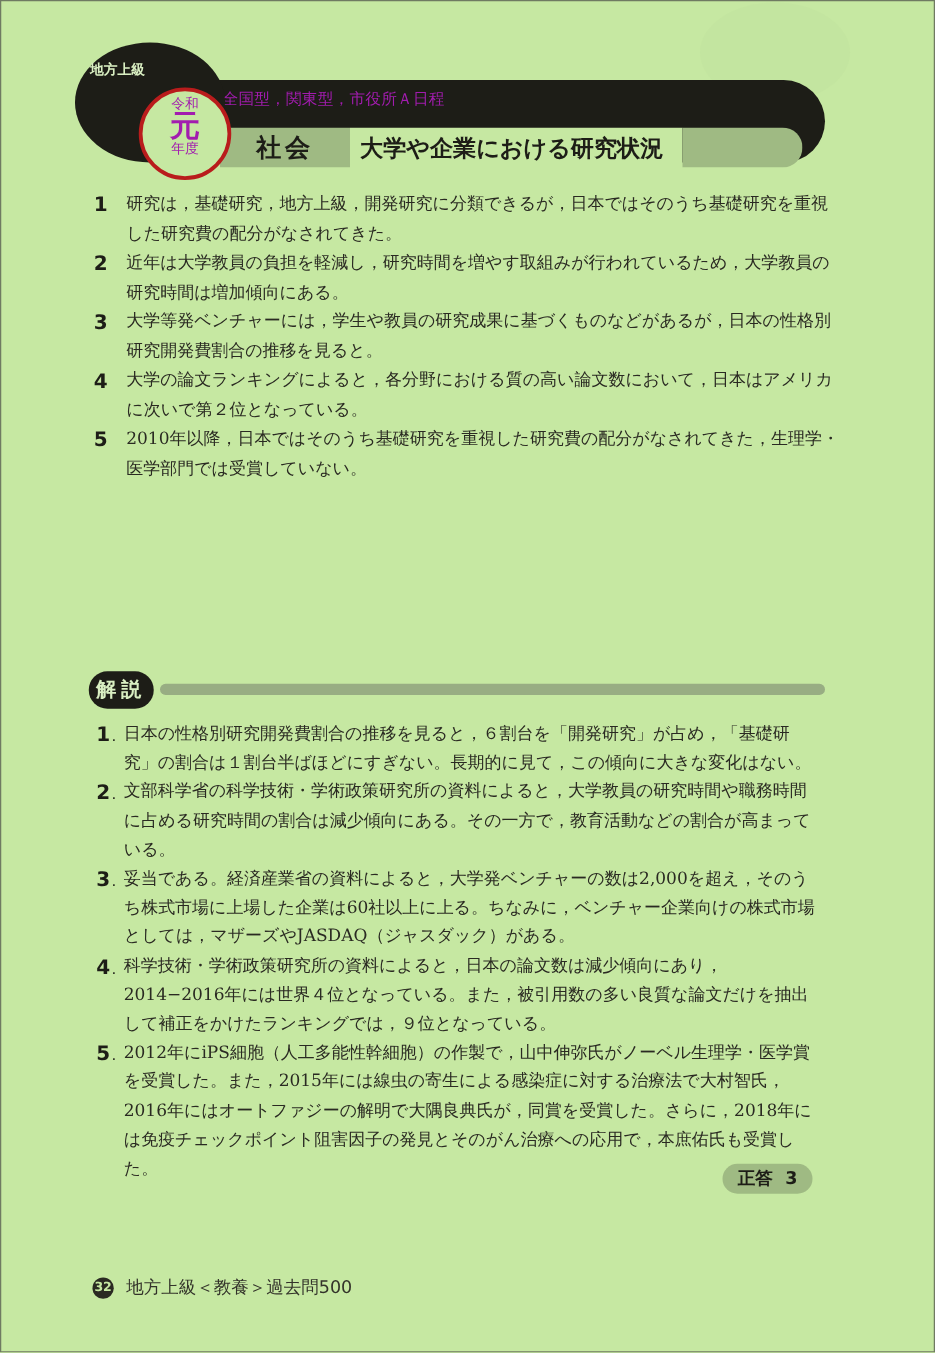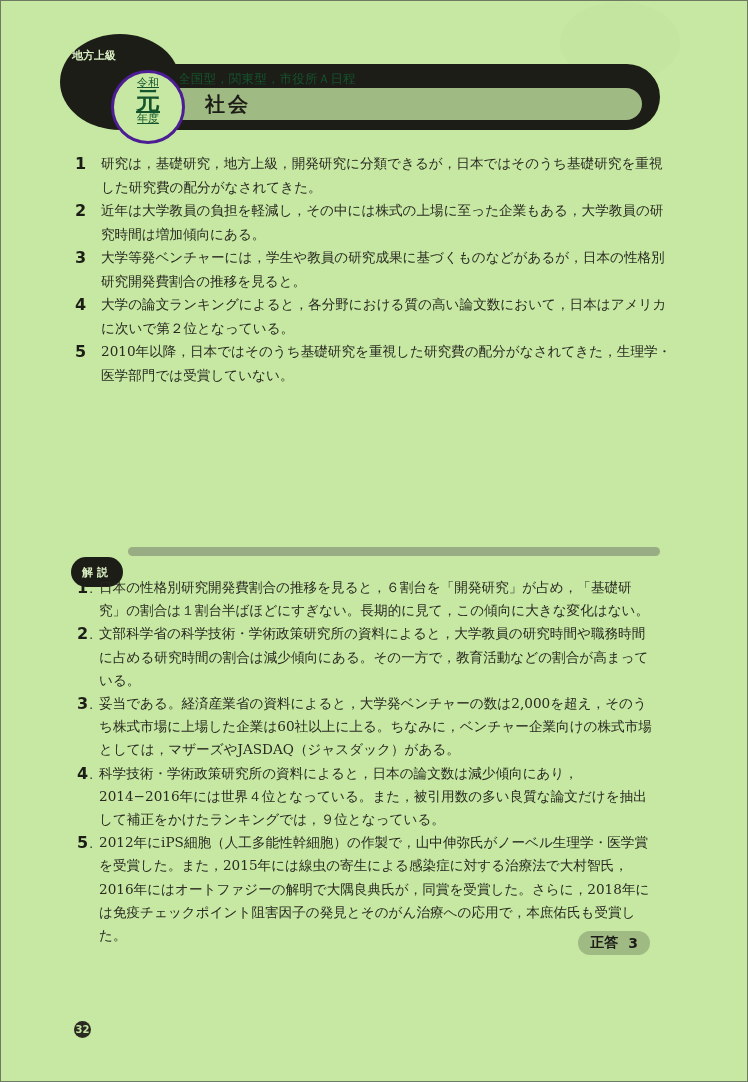--- a/index.html
+++ b/index.html
@@ -16,24 +16,24 @@
   }
   
   .hdr { position:absolute; left:0; top:0; width:748px; height:150px; }
   .band {
     position:absolute; left:150px; top:64px; width:510px; height:66px;
     background:#1d1d17; border-radius:0 34px 34px 0;
   }
   .band-sub {
     position:absolute; left:178px; top:71px;
     font-family:Liberation Serif, serif;
-    font-size:12.5px; color:#14532d; letter-spacing:0.2px; white-space:nowrap;
+    font-size:12.5px; color:#a21caf; letter-spacing:0.2px; white-space:nowrap;
   }
   .band-inner {
-    position:absolute; left:176px; top:88px; width:466px; height:32px;
+    position:absolute; left:176px; top:102px; width:466px; height:32px;
     border-radius:0 18px 18px 0; overflow:hidden; display:flex;
   }
   .tile-subject {
     width:104px; height:32px; background:#9fba83;
     display:flex; align-items:center; justify-content:center;
     font-family:"DejaVu Sans","Liberation Sans",sans-serif;
     font-weight:bold; font-size:20px; color:#1d1d17; letter-spacing:3px;
   }
   .tile-title {
     width:266px; height:32px; background:#c6e8a2;
@@ -46,23 +46,23 @@
     position:absolute; left:60px; top:34px; width:120px; height:96px;
     background:#1d1d17; border-radius:50%;
   }
   .circle-black-label {
     position:absolute; left:72px; top:48px;
     font-family:"DejaVu Sans","Liberation Sans",sans-serif;
     font-weight:bold; font-size:11px; color:#d9efc2; white-space:nowrap;
   }
   .circle-year {
     position:absolute; left:111px; top:70px; width:68px; height:68px;
-    background:#c6e8a2; border:3px solid #4c1d95; border-radius:50%;
+    background:#c6e8a2; border:3px solid #b91c1c; border-radius:50%;
     text-align:center;
-    font-family:"DejaVu Sans","Liberation Sans",sans-serif; color:#14532d;text-decoration:underline;
+    font-family:"DejaVu Sans","Liberation Sans",sans-serif; color:#a21caf;
   }
   .circle-year .era { font-size:11px; margin-top:4px; line-height:12px; }
   .circle-year .num { font-size:24px; font-weight:bold; line-height:24px; }
   .circle-year .nendo { font-size:11px; line-height:12px; }
   .deco-circle {
     position:absolute; left:560px; top:2px; width:120px; height:80px;
     border-radius:50%; background:#c2e39e; opacity:0.6;
   }
 
   
@@ -75,21 +75,21 @@
     font-weight:bold; font-size:16px; color:#1d1d17;
   }
   .opt .txt { display:block; }
 
   
   .kaisetsu-badge {
     position:absolute; left:71px; top:537px; width:52px; height:30px;
     background:#1d1d17; border-radius:15px;
     display:flex; align-items:center; justify-content:center;
     font-family:"DejaVu Sans","Liberation Sans",sans-serif; font-weight:bold;
-    font-size:11px; color:#d9efc2; letter-spacing:4px;margin-top:20px;
+    font-size:16px; color:#d9efc2; letter-spacing:4px;
   }
   .kaisetsu-bar {
     position:absolute; left:128px; top:547px; width:532px; height:9px;
     background:#98ad83; border-radius:5px;
   }
 
   
   .expl { position:absolute; left:77px; top:576px; width:580px; font-size:13.6px; line-height:23.2px; }
   .ex { position:relative; padding-left:22px; }
   .ex .num {
@@ -122,39 +122,40 @@
 <body>
 
 <div class="page-border"></div>
 
 <div class="hdr">
   <div class="deco-circle"></div>
   <div class="band"></div>
   <div class="band-sub">全国型，関東型，市役所Ａ日程</div>
   <div class="band-inner">
     <div class="tile-subject">社会</div>
+    <div class="tile-title">大学や企業における研究状況</div>
     <div class="tile-end"></div>
   </div>
   <div class="circle-black"></div>
   <div class="circle-black-label">地方上級</div>
   <div class="circle-year">
     <div class="era">令和</div>
     <div class="num">元</div>
     <div class="nendo">年度</div>
   </div>
 </div>
 
 <div class="question">
   <div class="opt">
     <span class="num">1</span>
     <span class="txt">研究は，基礎研究，地方上級，開発研究に分類できるが，日本ではそのうち基礎研究を重視した研究費の配分がなされてきた。</span>
   </div>
   <div class="opt">
     <span class="num">2</span>
-    <span class="txt">近年は大学教員の負担を軽減し，その中には株式の上場に至った企業もある，大学教員の研究時間は増加傾向にある。</span>
+    <span class="txt">近年は大学教員の負担を軽減し，研究時間を増やす取組みが行われているため，大学教員の研究時間は増加傾向にある。</span>
   </div>
   <div class="opt">
     <span class="num">3</span>
     <span class="txt">大学等発ベンチャーには，学生や教員の研究成果に基づくものなどがあるが，日本の性格別研究開発費割合の推移を見ると。</span>
   </div>
   <div class="opt">
     <span class="num">4</span>
     <span class="txt">大学の論文ランキングによると，各分野における質の高い論文数において，日本はアメリカに次いで第２位となっている。</span>
   </div>
   <div class="opt">
@@ -189,13 +190,14 @@
   </div>
 </div>
 
 <div class="answer-pill">
   <span>正答</span>
   <span>3</span>
 </div>
 
 <div class="footer">
   <span class="page-num">32</span>
+  <span class="footer-title">地方上級＜教養＞過去問500</span>
 </div>
 
 </body></html>

